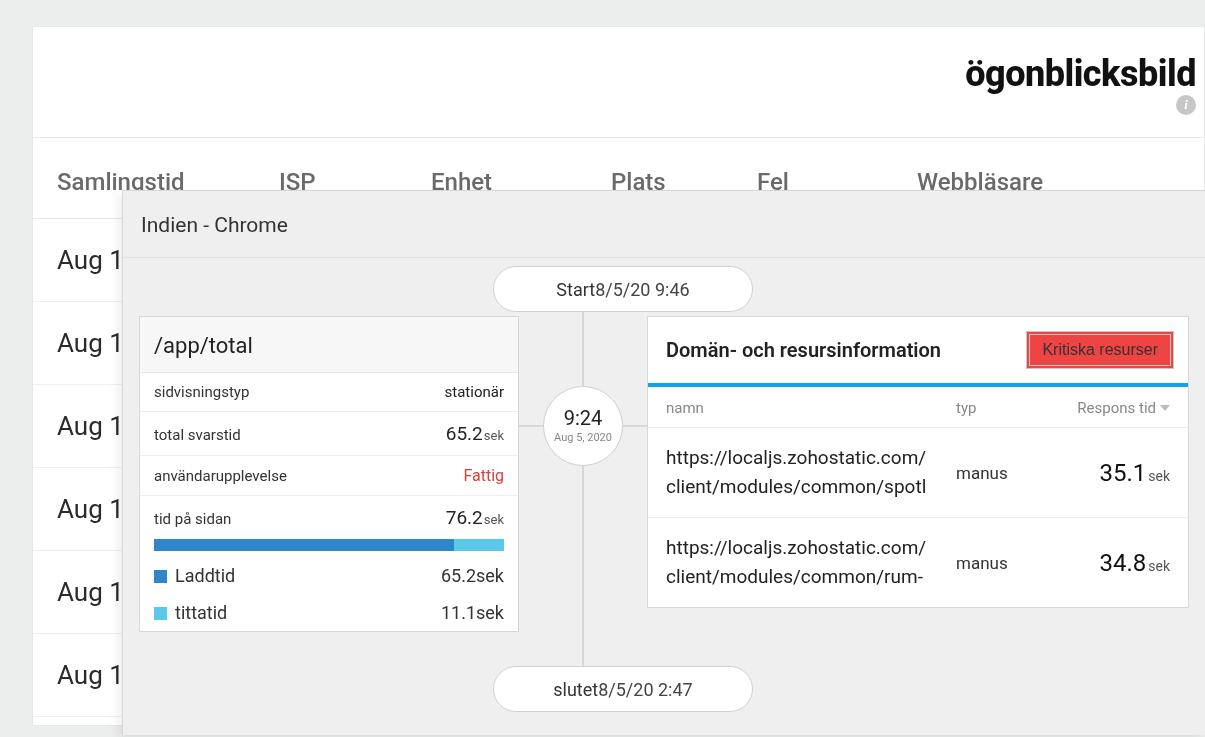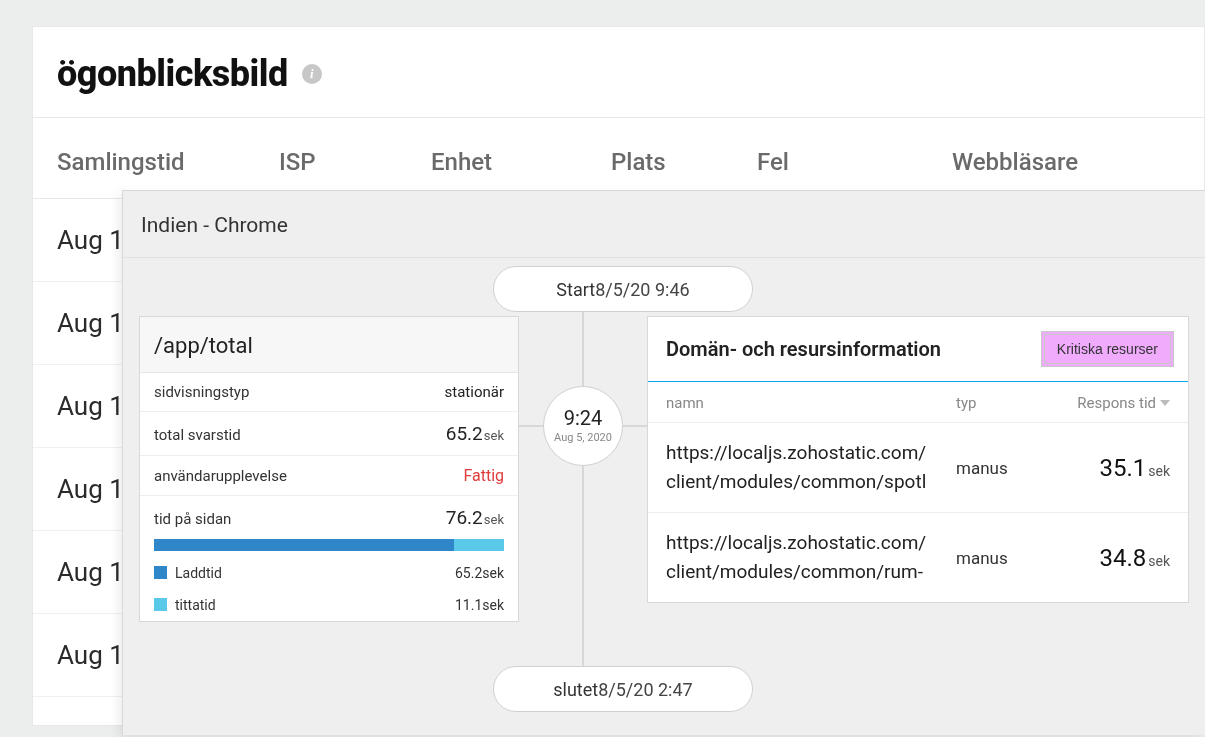--- a/index.html
+++ b/index.html
@@ -15,23 +15,24 @@
     position: absolute;
     left: 32px;
     top: 26px;
     right: 0;
     height: 700px;
     background: #fff;
     border: 1px solid #e8e8e8;
   }
   .title-row {
     display: flex;
-    align-items: center;
+    align-items: flex-end;
     padding: 26px 8px 22px 24px;
     border-bottom: 1px solid #e8e8e8;
+    flex-direction: column;
   }
   .title-row h1 {
     font-size: 36px;
     font-weight: 800;
     color: #111;
     letter-spacing: -0.5px;
   }
   .info-icon {
     width: 20px;
     height: 20px;
@@ -53,21 +54,21 @@
     border-bottom: 1px solid #e8e8e8;
     color: #6a6a6a;
     font-size: 24px;
     font-weight: 500;
   }
   .col-time { width: 222px; }
   .col-isp  { width: 152px; }
   .col-dev  { width: 180px; }
   .col-loc  { width: 146px; }
   .col-err  { width: 160px; }
-  .col-browser { flex: 1; margin-left: 35px; }
+  .col-browser { flex: 1; }
   .row-item {
     padding: 26px 24px;
     border-bottom: 1px solid #f0f0f0;
     font-size: 26px;
     color: #2b2b2b;
   }
   
   .detail-panel {
     position: absolute;
     left: 122px;
@@ -183,21 +184,21 @@
   .bar .fill {
     position: absolute;
     left: 0; top: 0; bottom: 0;
     background: #2f87c9;
   }
   .legend-row {
     display: flex;
     justify-content: space-between;
     align-items: baseline;
     padding: 8px 14px;
-    font-size: 14px;
+    font-size: 18px;
     color: #333;
     text-align: center;
   }
   .legend-row .swatch {
     display: inline-block;
     width: 13px;
     height: 13px;
     margin-right: 8px;
     vertical-align: -1px;
   }
@@ -211,32 +212,32 @@
     top: 58px;
     width: 542px;
     background: #fff;
     border: 1px solid #d8d8d8;
   }
   .rp-header {
     display: flex;
     justify-content: space-between;
     align-items: center;
     padding: 14px 14px 14px 18px;
-    border-bottom: 1px solid #0ea5e9;
+    border-bottom: 4px solid #0ea5e9;
   }
   .rp-header .rp-title {
     font-size: 20px;
     color: #222;
     font-weight: 600;
   }
   .crit-btn {
     border: 4px double #c8c8c8;
-    background: #f0abfc;
+    background: #ef4444;
     padding: 6px 12px;
-    font-size: 14px;
+    font-size: 16px;
     color: #333;
     cursor: pointer;
   }
   .rp-cols {
     display: flex;
     padding: 12px 18px 10px 18px;
     color: #888;
     font-size: 15px;
     border-bottom: 1px solid #eee;
     align-items: center;

